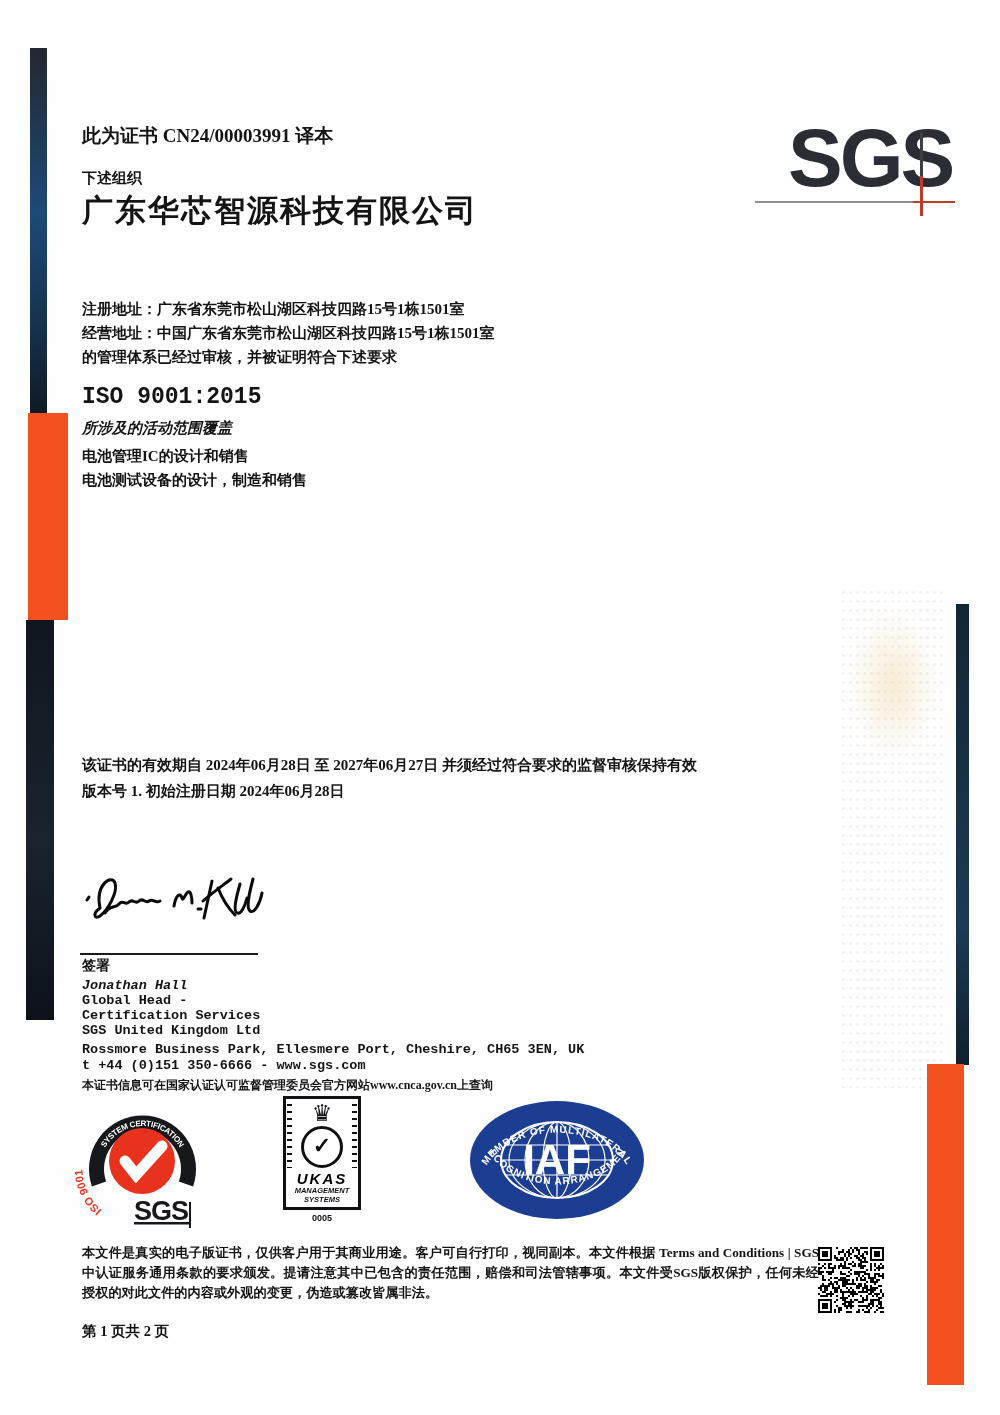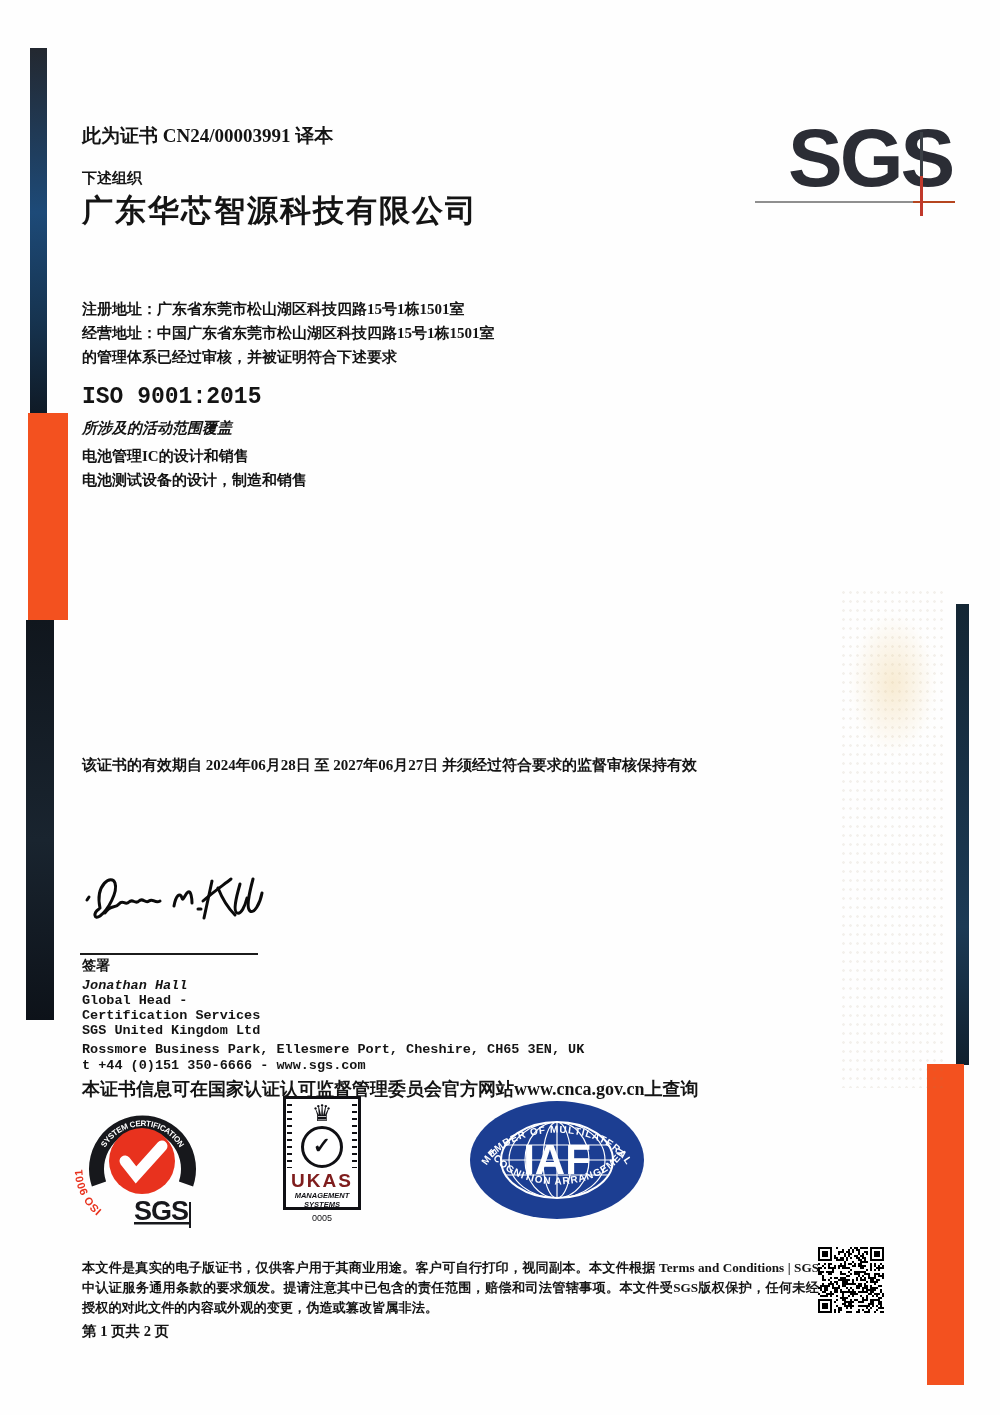--- a/index.html
+++ b/index.html
@@ -42,39 +42,39 @@
   #scope-0{left:82px;top:444px;}
   #scope-1{left:82px;top:468px;}
   #validity-block{left:82px;top:753px;width:690px;}
   #validity-block div{margin-bottom:2px;}
   #signature-svg{left:80px;top:868px;}
   #sig-rule{left:80px;top:953px;width:178px;height:2px;background:#1b1b1b;}
   #sig-label{left:82px;top:957px;font-size:14px;}
   .sigline{left:82px;font-size:13.5px;line-height:15px;}
   #sig-name{top:978px;font-style:italic;} #sig-title1{top:993px;} #sig-title2{top:1008px;}
   #sig-company{top:1023px;} #sig-address{top:1042px;} #sig-phone{top:1058px;}
-  #cnca-line{left:82px;top:1077px;font-size:18px;}
+  #cnca-line{left:82px;top:1077px;font-size:12px;}
   
   #logo-sgs-mark{left:70px;top:1098px;}
   #logo-ukas{left:283px;top:1096px;width:78px;}
   .ukas-box{position:relative;border:3px solid #101014;width:72px;height:108px;
     background:#fff;font-family:"Liberation Sans",sans-serif;text-align:center;}
   .ukas-crown{font-size:23px;line-height:24px;color:#101014;margin-top:2px;}
   .ukas-ticks{position:absolute;top:5px;width:5px;height:64px;
     background:repeating-linear-gradient(to bottom,#101014 0 2px,transparent 2px 7px);}
   .ukas-circle{width:36px;height:36px;border:3.5px solid #101014;border-radius:50%;
     margin:1px auto 0;font-size:22px;font-weight:700;line-height:34px;color:#101014;}
-  .ukas-name{font-size:19px;font-weight:700;letter-spacing:2px;margin-top:2px;color:#7f1d1d;}
+  .ukas-name{font-size:15px;font-weight:700;letter-spacing:2px;margin-top:2px;color:#000000;font-style:italic;}
   .ukas-small{font-size:7.5px;font-weight:700;line-height:8.5px;color:#101014;font-style:italic;}
-  .ukas-num{text-align:center;font-size:9px;font-weight:400;margin-top:3px;
+  .ukas-num{text-align:center;font-size:9px;font-weight:700;margin-top:3px;
     font-family:"Liberation Sans",sans-serif;color:#101014;}
   #logo-iaf{left:468px;top:1098px;}
   #qr-code{left:818px;top:1247px;}
   #footer-disclaimer{left:82px;top:1243px;width:737px;font-size:13.2px;
-    line-height:20px;text-align:justify;margin-top:15px;}
+    line-height:20px;text-align:justify;}
   #page-info{left:82px;top:1322px;font-size:14.5px;}
 </style>
 </head>
 <body>
 
 <div class="bar" id="bar-left-top"></div>
 <div class="bar" id="bar-left-orange"></div>
 <div class="bar" id="bar-left-bottom"></div>
 <div class="bar" id="bar-right-navy"></div>
 <div class="bar" id="bar-right-orange"></div>
@@ -96,20 +96,21 @@
   <div class="zh t15">的管理体系已经过审核，并被证明符合下述要求</div>
 </div>
 <div class="abs mono" id="standard-line">ISO 9001:2015</div>
 
 <div class="abs zh t15" id="scope-intro">所涉及的活动范围覆盖</div>
 <div class="abs zh t15" id="scope-0">电池管理IC的设计和销售</div>
 <div class="abs zh t15" id="scope-1">电池测试设备的设计，制造和销售</div>
 
 <div class="abs" id="validity-block">
   <div class="zh t15">该证书的有效期自 2024年06月28日 至 2027年06月27日 并须经过符合要求的监督审核保持有效</div>
+  <div class="zh t15">版本号 1. 初始注册日期 2024年06月28日</div>
 </div>
 
 <svg class="abs" id="signature-svg" width="200" height="80" viewBox="0 0 200 80">
   <g fill="none" stroke="#0b0b0b" stroke-width="3" stroke-linecap="round">
     <path d="M7,32 l2,-3"></path>
     <path d="M20,40 C15,16 32,6 35,15 C38,24 28,42 20,48 C14,52 13,45 19,41"></path>
     <path d="M25,45 C31,36 35,41 39,36 C43,31 45,38 49,34 C53,30 55,37 59,33 C63,29 65,36 69,33 C73,30 75,36 80,33"></path>
     <path d="M94,38 C96,27 100,24 102,30 C103,34 105,26 108,24 C111,22 112,31 112,35"></path>
     <path d="M118,41 l3,0"></path>
     <path d="M132,13 C129,27 126,41 124,50"></path>

